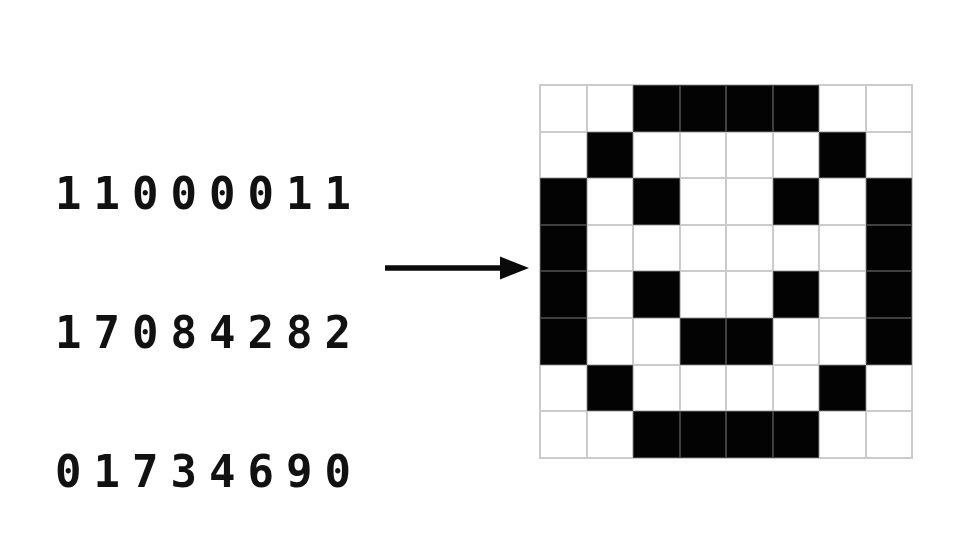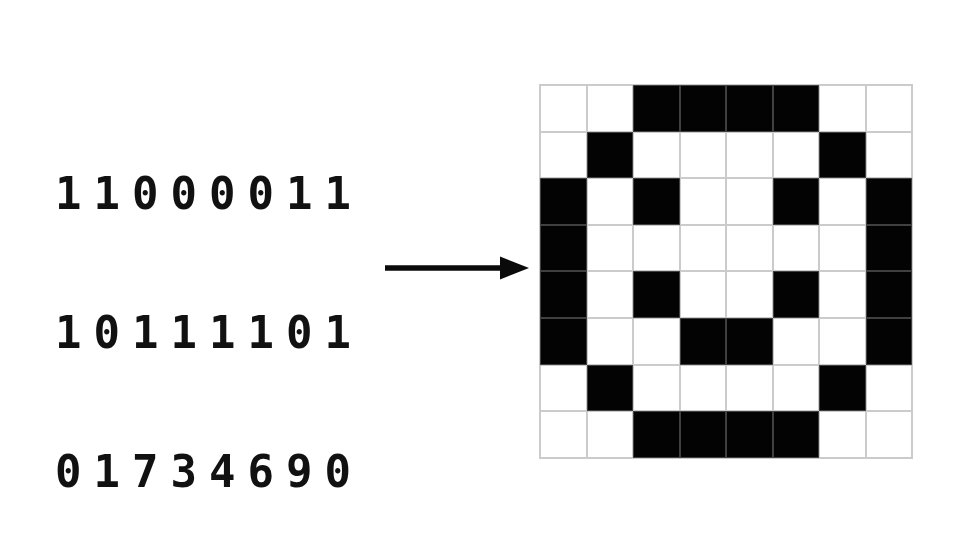--- a/index.html
+++ b/index.html
@@ -39,21 +39,21 @@
   .pixel-cell.on{background:var(--cell-on);}
   .pixel-cell.off{background:var(--cell-off);}
 </style>
 </head>
 <body>
 
 <div class="canvas">
 
   <div class="binary-block">
     <div class="binary-row">11000011</div>
-    <div class="binary-row">10111101</div>
+    <div class="binary-row">17084282</div>
     <div class="binary-row">01734690</div>
     
     
     
     
     
   </div>
 
   <div class="arrow-wrap">
     <svg width="150" height="38" viewBox="0 0 150 38" xmlns="http://www.w3.org/2000/svg">

